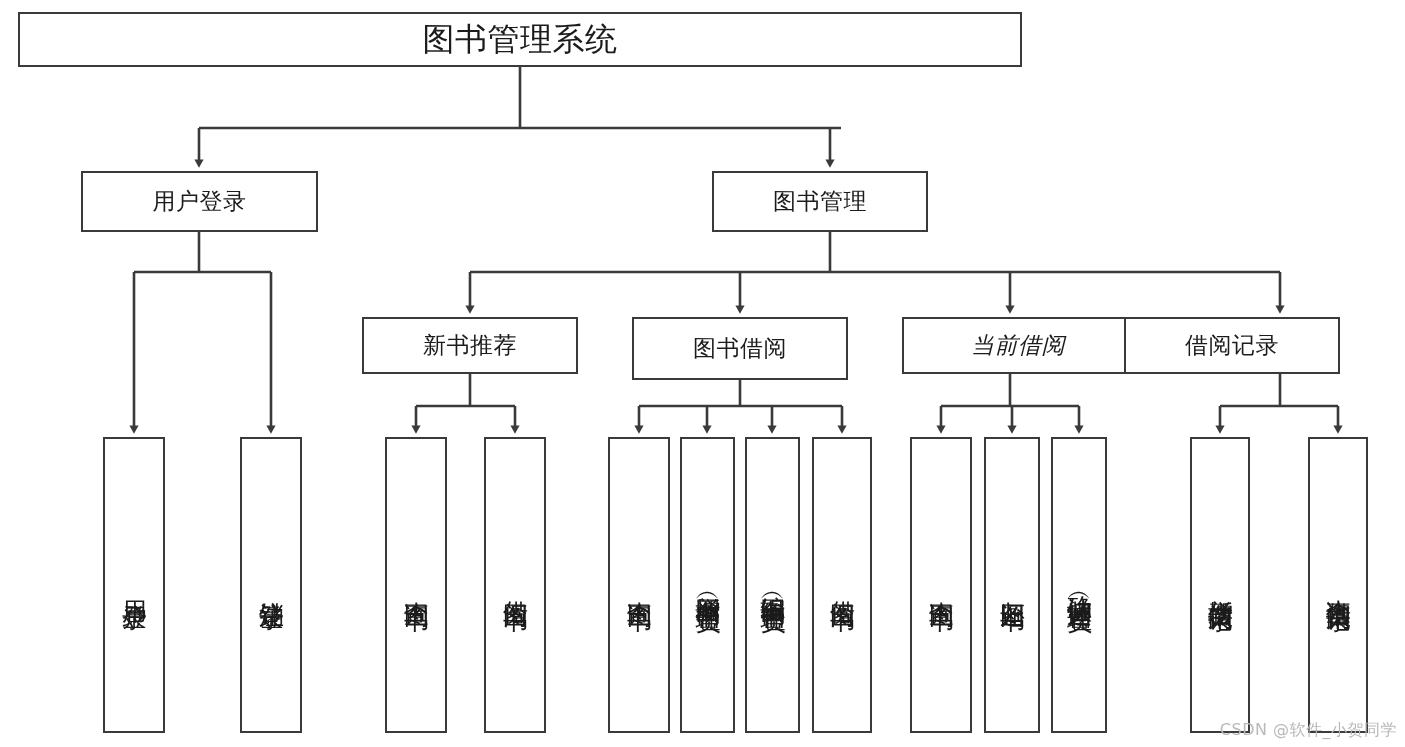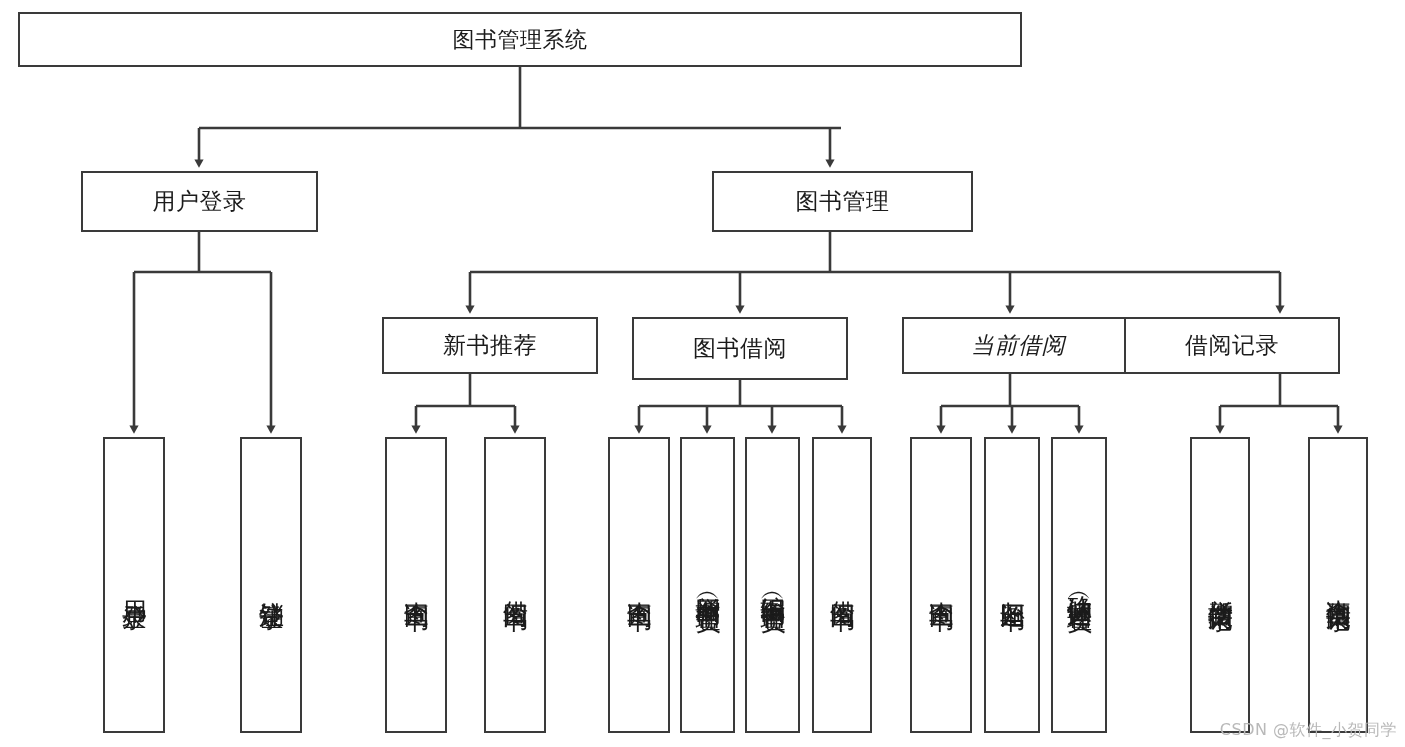--- a/index.html
+++ b/index.html
@@ -41,21 +41,21 @@
     text-align: center;
     line-height: 1.16;
     white-space: nowrap;
   }
   
   .node.horiz .label {
     font-size: 23px;
     letter-spacing: 0.5px;
   }
   .node.root .label {
-    font-size: 22px;
+    font-size: 32px;
   }
   
   .node.leaf {
     align-items: center;
     justify-content: center;
     padding: 4px 0;
   }
   .node.leaf .label {
     writing-mode: vertical-rl;
     text-orientation: upright;
@@ -131,25 +131,25 @@
     </g>
   </svg>
 
   <div class="node horiz root" style="left:18px; top:12px; width:1004px; height:55px;">
     <span class="label">图书管理系统</span>
   </div>
 
   <div class="node horiz" style="left:81px; top:171px; width:237px; height:61px;">
     <span class="label">用户登录</span>
   </div>
-  <div class="node horiz" style="left:712px; top:171px; width:261px; height:61px;">
+  <div class="node horiz" style="left:712px; top:171px; width:216px; height:61px;">
     <span class="label">图书管理</span>
   </div>
 
-  <div class="node horiz" style="left:362px; top:317px; width:216px; height:57px;margin-left:20px;">
+  <div class="node horiz" style="left:362px; top:317px; width:216px; height:57px;">
     <span class="label">新书推荐</span>
   </div>
   <div class="node horiz" style="left:632px; top:317px; width:216px; height:63px;">
     <span class="label">图书借阅</span>
   </div>
   <div class="node horiz" style="left:902px; top:317px; width:232px; height:57px;font-style:italic;">
     <span class="label">当前借阅</span>
   </div>
   <div class="node horiz" style="left:1124px; top:317px; width:216px; height:57px;">
     <span class="label">借阅记录</span>

